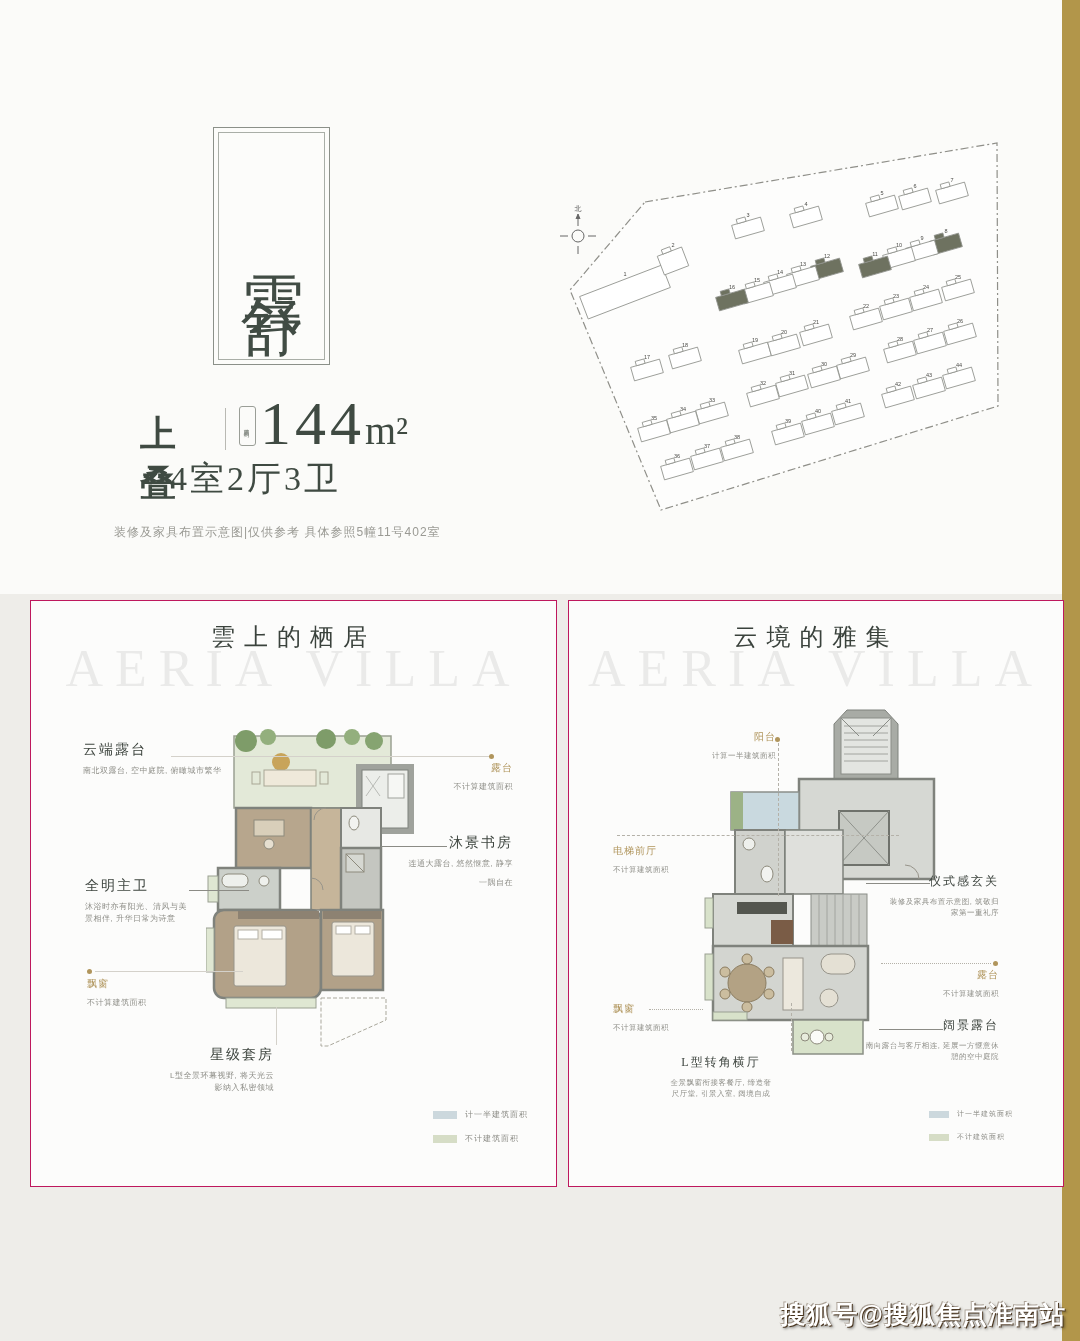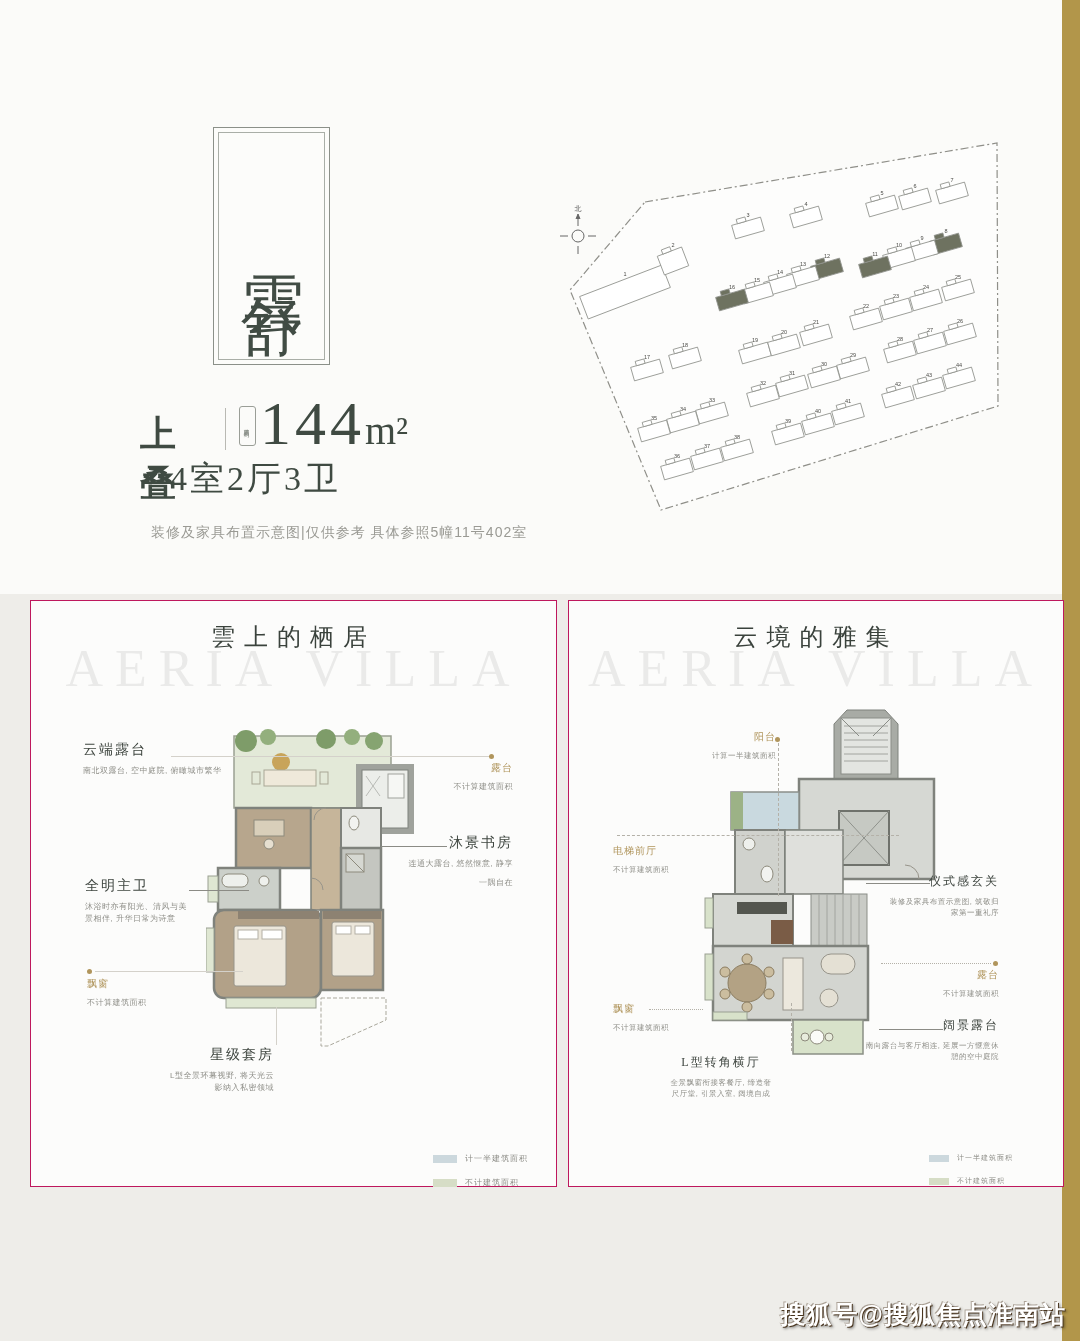--- a/index.html
+++ b/index.html
@@ -16,21 +16,21 @@
   .name-vert{writing-mode:vertical-rl;text-orientation:upright;font-size:64px;letter-spacing:22px;color:#414c44;line-height:1;}
   
   .spec-row{position:absolute;left:140px;top:396px;height:56px;}
   .stack-label{position:absolute;left:0;top:14px;font-size:36px;font-weight:700;color:#3f4a42;letter-spacing:2px;}
   .spec-div{position:absolute;left:85px;top:12px;width:1px;height:42px;background:#b9b9b3;}
   .area-badge{position:absolute;left:99px;top:10px;width:15px;height:38px;border:1px solid #9a9e97;border-radius:3px;display:flex;align-items:center;justify-content:center;}
   .area-badge span{writing-mode:vertical-rl;text-orientation:upright;font-size:5.5px;color:#8a8f88;letter-spacing:1px;}
   .area-num{position:absolute;left:120px;top:-8px;font-size:62px;font-weight:400;color:#3f4a42;letter-spacing:4px;}
   .area-unit{font-size:40px;letter-spacing:0;}
   .rooms-label{position:absolute;left:170px;top:456px;font-size:34px;color:#3f4a42;letter-spacing:3px;}
-  .disclaimer{position:absolute;left:114px;top:524px;font-size:14px;color:#9a9a94;letter-spacing:1px;margin-left:37px;}
+  .disclaimer{position:absolute;left:114px;top:524px;font-size:12px;color:#9a9a94;letter-spacing:1px;}
   
   .siteplan{position:absolute;left:545px;top:130px;width:520px;height:400px;}
   .bnum{font-size:5.5px;fill:#4a4a46;text-anchor:middle;font-family:"Liberation Sans","DejaVu Sans",sans-serif;}
   .north{font-size:7px;fill:#555;text-anchor:middle;}
   
   .card{position:absolute;background:#fcfcfb;border:1px solid #be185d;}
   #card-left{left:30px;top:600px;width:525px;height:585px;}
   #card-right{left:568px;top:600px;width:494px;height:585px;}
   .card-title{position:absolute;left:0;top:20px;width:100%;text-align:center;font-size:24px;color:#3a423c;letter-spacing:9px;}
   .card-mark{position:absolute;left:0;top:38px;width:100%;text-align:center;font-size:52px;letter-spacing:12px;color:rgba(110,110,105,0.12);white-space:nowrap;}
@@ -45,21 +45,21 @@
   .ann.center{text-align:center;}
   .leader{position:absolute;}
   .leader.h{height:0;border-top:1px solid #d4d1ca;}
   .leader.h.dark{border-top:1px solid #8b8b85;}
   .leader.h.dash{border-top:1px dashed #b4b1a8;}
   .leader.h.dot{border-top:1px dotted #b4b1a8;}
   .leader.v{width:0;border-left:1px solid #d4d1ca;}
   .leader.v.dash{border-left:1px dashed #b4b1a8;}
   .gdot{position:absolute;width:5px;height:5px;border-radius:50%;background:#b0955c;}
   
-  .legend{position:absolute;margin-top:44px;}
+  .legend{position:absolute;}
   .lg-row{display:flex;align-items:center;margin-bottom:13px;}
   .sw{display:inline-block;width:24px;height:8px;margin-right:8px;}
   .legend.sm .sw{width:20px;height:7px;}
   .lg-label{font-size:8px;color:#8a8a84;letter-spacing:1px;}
   .legend.sm .lg-label{font-size:7px;}
   
   .sohu{position:absolute;right:14px;bottom:10px;font-size:25px;font-weight:700;color:#fff;letter-spacing:1px;
         text-shadow:1px 1px 0 rgba(70,48,25,0.95), -1px -1px 0 rgba(70,48,25,0.4), 2px 2px 3px rgba(0,0,0,0.45);}
 </style>
 </head>

